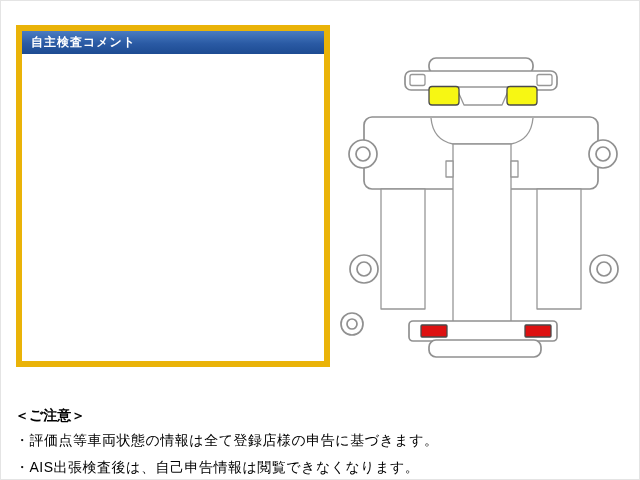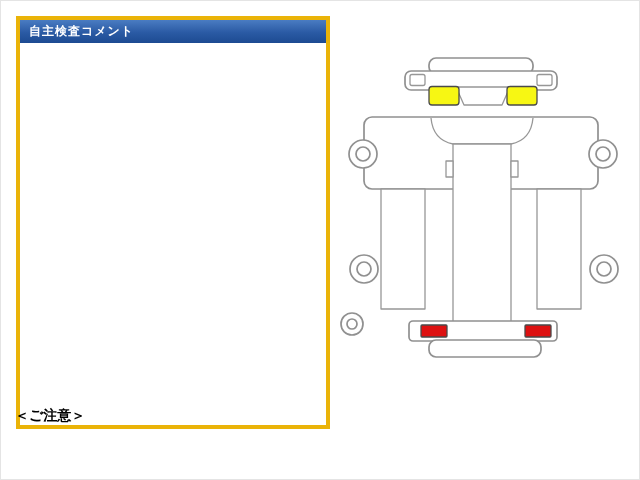--- a/index.html
+++ b/index.html
@@ -2,22 +2,22 @@
 <html><head>
 <meta charset="utf-8">
 <style>
   html,body{margin:0;padding:0;background:#fff;}
   .screen{
     position:relative;width:640px;height:480px;background:#ffffff;
     font-family:"Liberation Sans","DejaVu Sans",sans-serif;
     overflow:hidden;box-sizing:border-box;border:1px solid #e4e4e4;
   }
   .comment-panel{
-    position:absolute;left:15px;top:15px;width:314px;height:413px;
-    border:4px solid #eab308;background:#ffffff;box-sizing:border-box;
+    position:absolute;left:15px;top:24px;width:314px;height:342px;
+    border:6px solid #eab308;background:#ffffff;box-sizing:border-box;
   }
   .panel-header{
     height:23px;background:linear-gradient(180deg,#4a7cc2 0%,#2a5aa4 55%,#1d4b92 100%);
     color:#ffffff;font-size:12px;font-weight:bold;
     display:flex;align-items:center;padding-left:9px;letter-spacing:1px;
   }
   .panel-body{
     position:absolute;left:0;top:23px;right:0;bottom:0;background:#ffffff;
   }
   .diagram{
@@ -93,15 +93,17 @@
       <rect class="outline" x="73" y="272" width="148" height="20" rx="4"></rect>
       <rect class="mark" x="85" y="276" width="26" height="12" rx="1" fill="#dd1111"></rect>
       <rect class="mark" x="189" y="276" width="26" height="12" rx="1" fill="#dd1111"></rect>
 
       <rect class="outline" x="93" y="291" width="112" height="17" rx="7"></rect>
     </svg>
   </div>
 
   <div class="notice">
     <div class="notice-heading">＜ご注意＞</div>
+    <div class="notice-line">・評価点等車両状態の情報は全て登録店様の申告に基づきます。</div>
+    <div class="notice-line">・AIS出張検査後は、自己申告情報は閲覧できなくなります。</div>
   </div>
 
 </div>
 
 </body></html>

